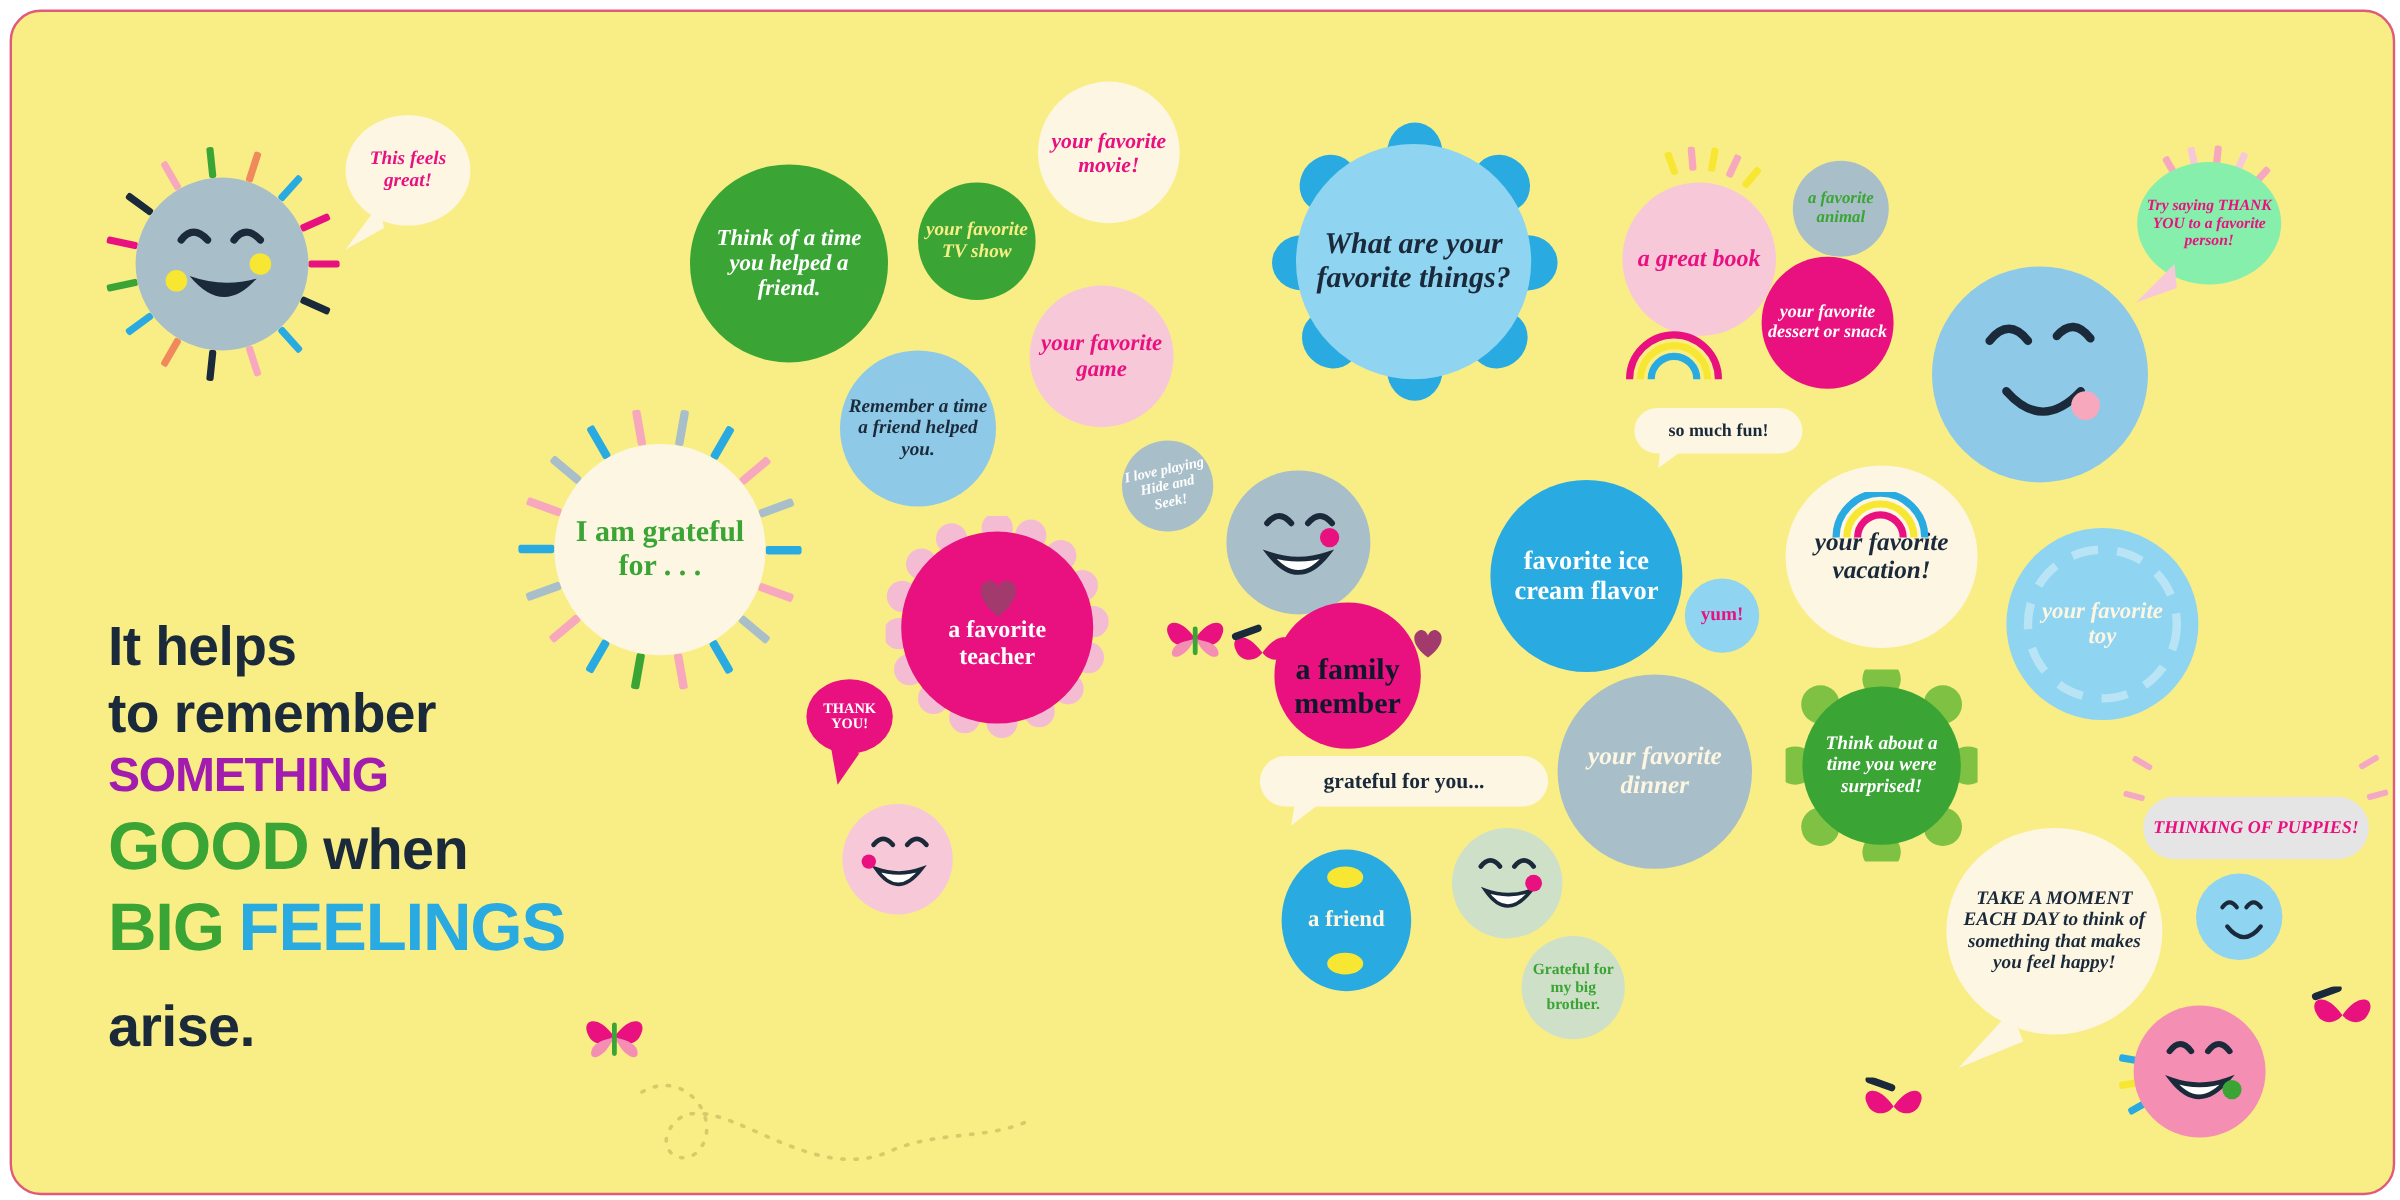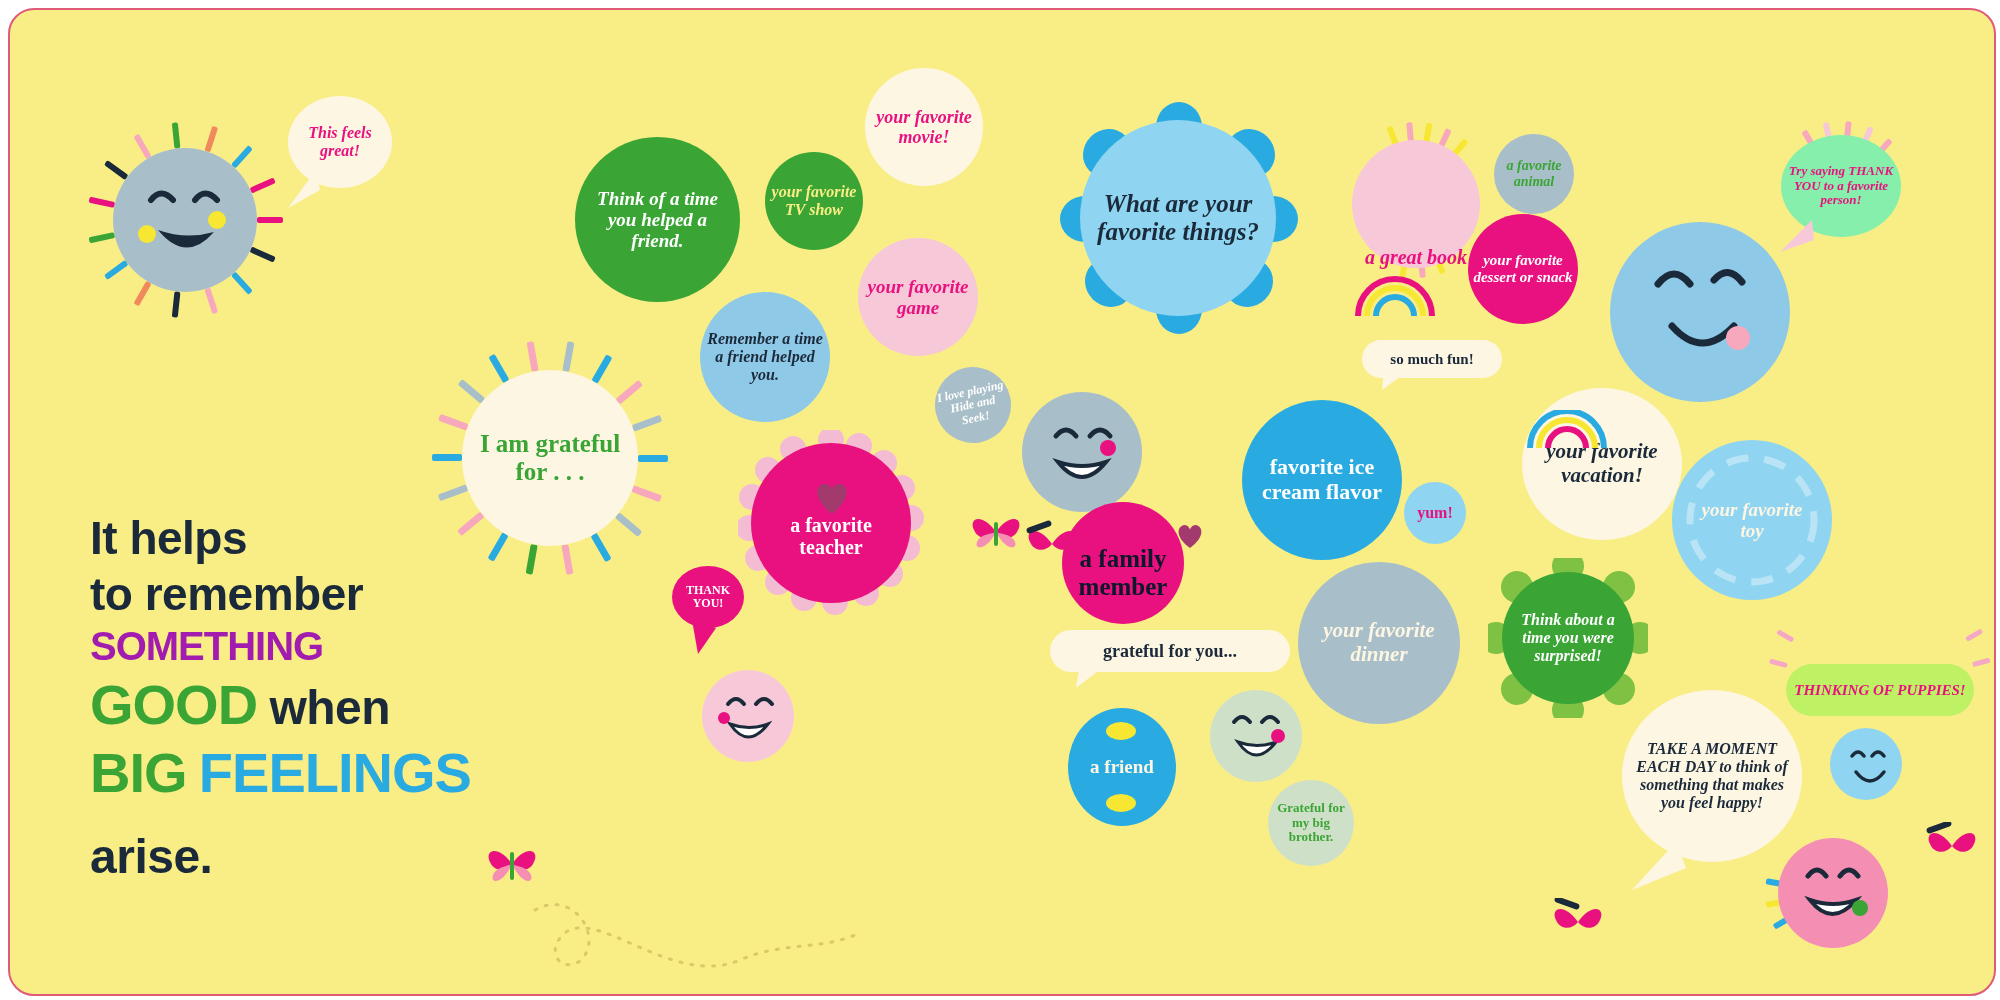--- a/index.html
+++ b/index.html
@@ -147,21 +147,21 @@
       <div class="rays" style="position:absolute;left:0;top:0;width:160px;height:160px;">
         <span style="width:20px;height:6px;background:#f7e733;transform:rotate(250deg) translate(58px,-3px);"></span>
         <span style="width:20px;height:6px;background:#f7a8bd;transform:rotate(265deg) translate(58px,-3px);"></span>
         <span style="width:20px;height:6px;background:#f7e733;transform:rotate(280deg) translate(58px,-3px);"></span>
         <span style="width:20px;height:6px;background:#f7a8bd;transform:rotate(295deg) translate(58px,-3px);"></span>
         <span style="width:20px;height:6px;background:#f7e733;transform:rotate(310deg) translate(58px,-3px);"></span>
         <span style="width:20px;height:6px;background:#f7e733;transform:rotate(70deg) translate(58px,-3px);"></span>
         <span style="width:20px;height:6px;background:#f7a8bd;transform:rotate(85deg) translate(58px,-3px);"></span>
         <span style="width:20px;height:6px;background:#f7e733;transform:rotate(100deg) translate(58px,-3px);"></span>
       </div>
-      <div class="bubble serif bold ital" style="left:16px;top:20px;width:128px;height:128px;background:#f7c9d8;color:#e8117f;font-size:20px;align-items:flex-end;">
+      <div class="bubble serif bold ital" style="left:16px;top:32px;width:128px;height:128px;background:#f7c9d8;color:#e8117f;font-size:20px;">
         <span>a great book</span>
       </div>
     </div>
 
     <div class="bubble serif bold ital" style="left:1484px;top:124px;width:80px;height:80px;background:#a8bfc9;color:#3aa535;font-size:14px;">
       <span>a favorite animal</span>
     </div>
 
     <div class="bubble serif bold ital" style="left:1458px;top:204px;width:110px;height:110px;background:#e8117f;color:#ffffff;font-size:15px;">
       <span>your favorite dessert or snack</span>
@@ -209,21 +209,21 @@
     </div>
 
     <div class="bubble serif bold" style="left:1232px;top:390px;width:160px;height:160px;background:#29abe2;color:#ffffff;font-size:22px;">
       <span>favorite ice cream flavor</span>
     </div>
 
     <div class="bubble serif bold" style="left:1394px;top:472px;width:62px;height:62px;background:#8fd4f0;color:#e8117f;font-size:16px;">
       <span>yum!</span>
     </div>
 
-    <div class="bubble serif bold ital" style="left:1512px;top:378px;width:160px;height:152px;background:#fdf6e3;color:#1b2a3a;font-size:21px;">
+    <div class="bubble serif bold ital" style="left:1478px;top:378px;width:160px;height:152px;background:#fdf6e3;color:#1b2a3a;font-size:21px;">
       <span>your favorite vacation!</span>
     </div>
     <svg class="rainbow" style="left:1512px;top:400px;width:90px;height:40px;" viewBox="0 0 90 40">
       <path d="M8 38 a37 37 0 0 1 74 0" fill="none" stroke="#29abe2" stroke-width="6"></path>
       <path d="M17 38 a28 28 0 0 1 56 0" fill="none" stroke="#f7e733" stroke-width="6"></path>
       <path d="M26 38 a19 19 0 0 1 38 0" fill="none" stroke="#e8117f" stroke-width="6"></path>
     </svg>
 
     <div style="position:absolute;left:1662px;top:430px;width:160px;height:160px;">
       <div style="position:absolute;left:0;top:0;width:160px;height:160px;border-radius:50%;background:#8fd4f0;"></div>
@@ -360,21 +360,21 @@
     <div style="position:absolute;left:1612px;top:680px;width:180px;height:200px;">
       <div class="bubble serif bold ital" style="left:0;top:0;width:180px;height:172px;background:#fdf6e3;color:#1b2a3a;font-size:16px;">
         <span>TAKE A MOMENT EACH DAY to think of something that makes you feel happy!</span>
       </div>
       <svg style="position:absolute;left:8px;top:150px;width:64px;height:54px;" viewBox="0 0 64 54">
           <path d="M46 2 L2 50 L56 28 Z" fill="#fdf6e3"></path>
         </svg>
     </div>
 
     <div style="position:absolute;left:1776px;top:654px;width:188px;height:70px;">
-      <div style="position:absolute;left:0;top:0;width:188px;height:52px;border-radius:26px;background:#bef264;display:flex;align-items:center;justify-content:center;">
+      <div style="position:absolute;left:0;top:0;width:188px;height:52px;border-radius:26px;background:#e5e5e5;display:flex;align-items:center;justify-content:center;">
         <span class="serif bold ital" style="font-size:15px;color:#e8117f;line-height:1.1;">THINKING OF PUPPIES!</span>
       </div>
       <div class="rays" style="position:absolute;left:94px;top:26px;width:0;height:0;">
         <span style="width:18px;height:5px;background:#f4a8c3;transform:rotate(195deg) translate(96px,-3px);"></span>
         <span style="width:18px;height:5px;background:#f4a8c3;transform:rotate(210deg) translate(100px,-3px);"></span>
         <span style="width:18px;height:5px;background:#f4a8c3;transform:rotate(345deg) translate(96px,-3px);"></span>
         <span style="width:18px;height:5px;background:#f4a8c3;transform:rotate(330deg) translate(100px,-3px);"></span>
       </div>
     </div>
 

